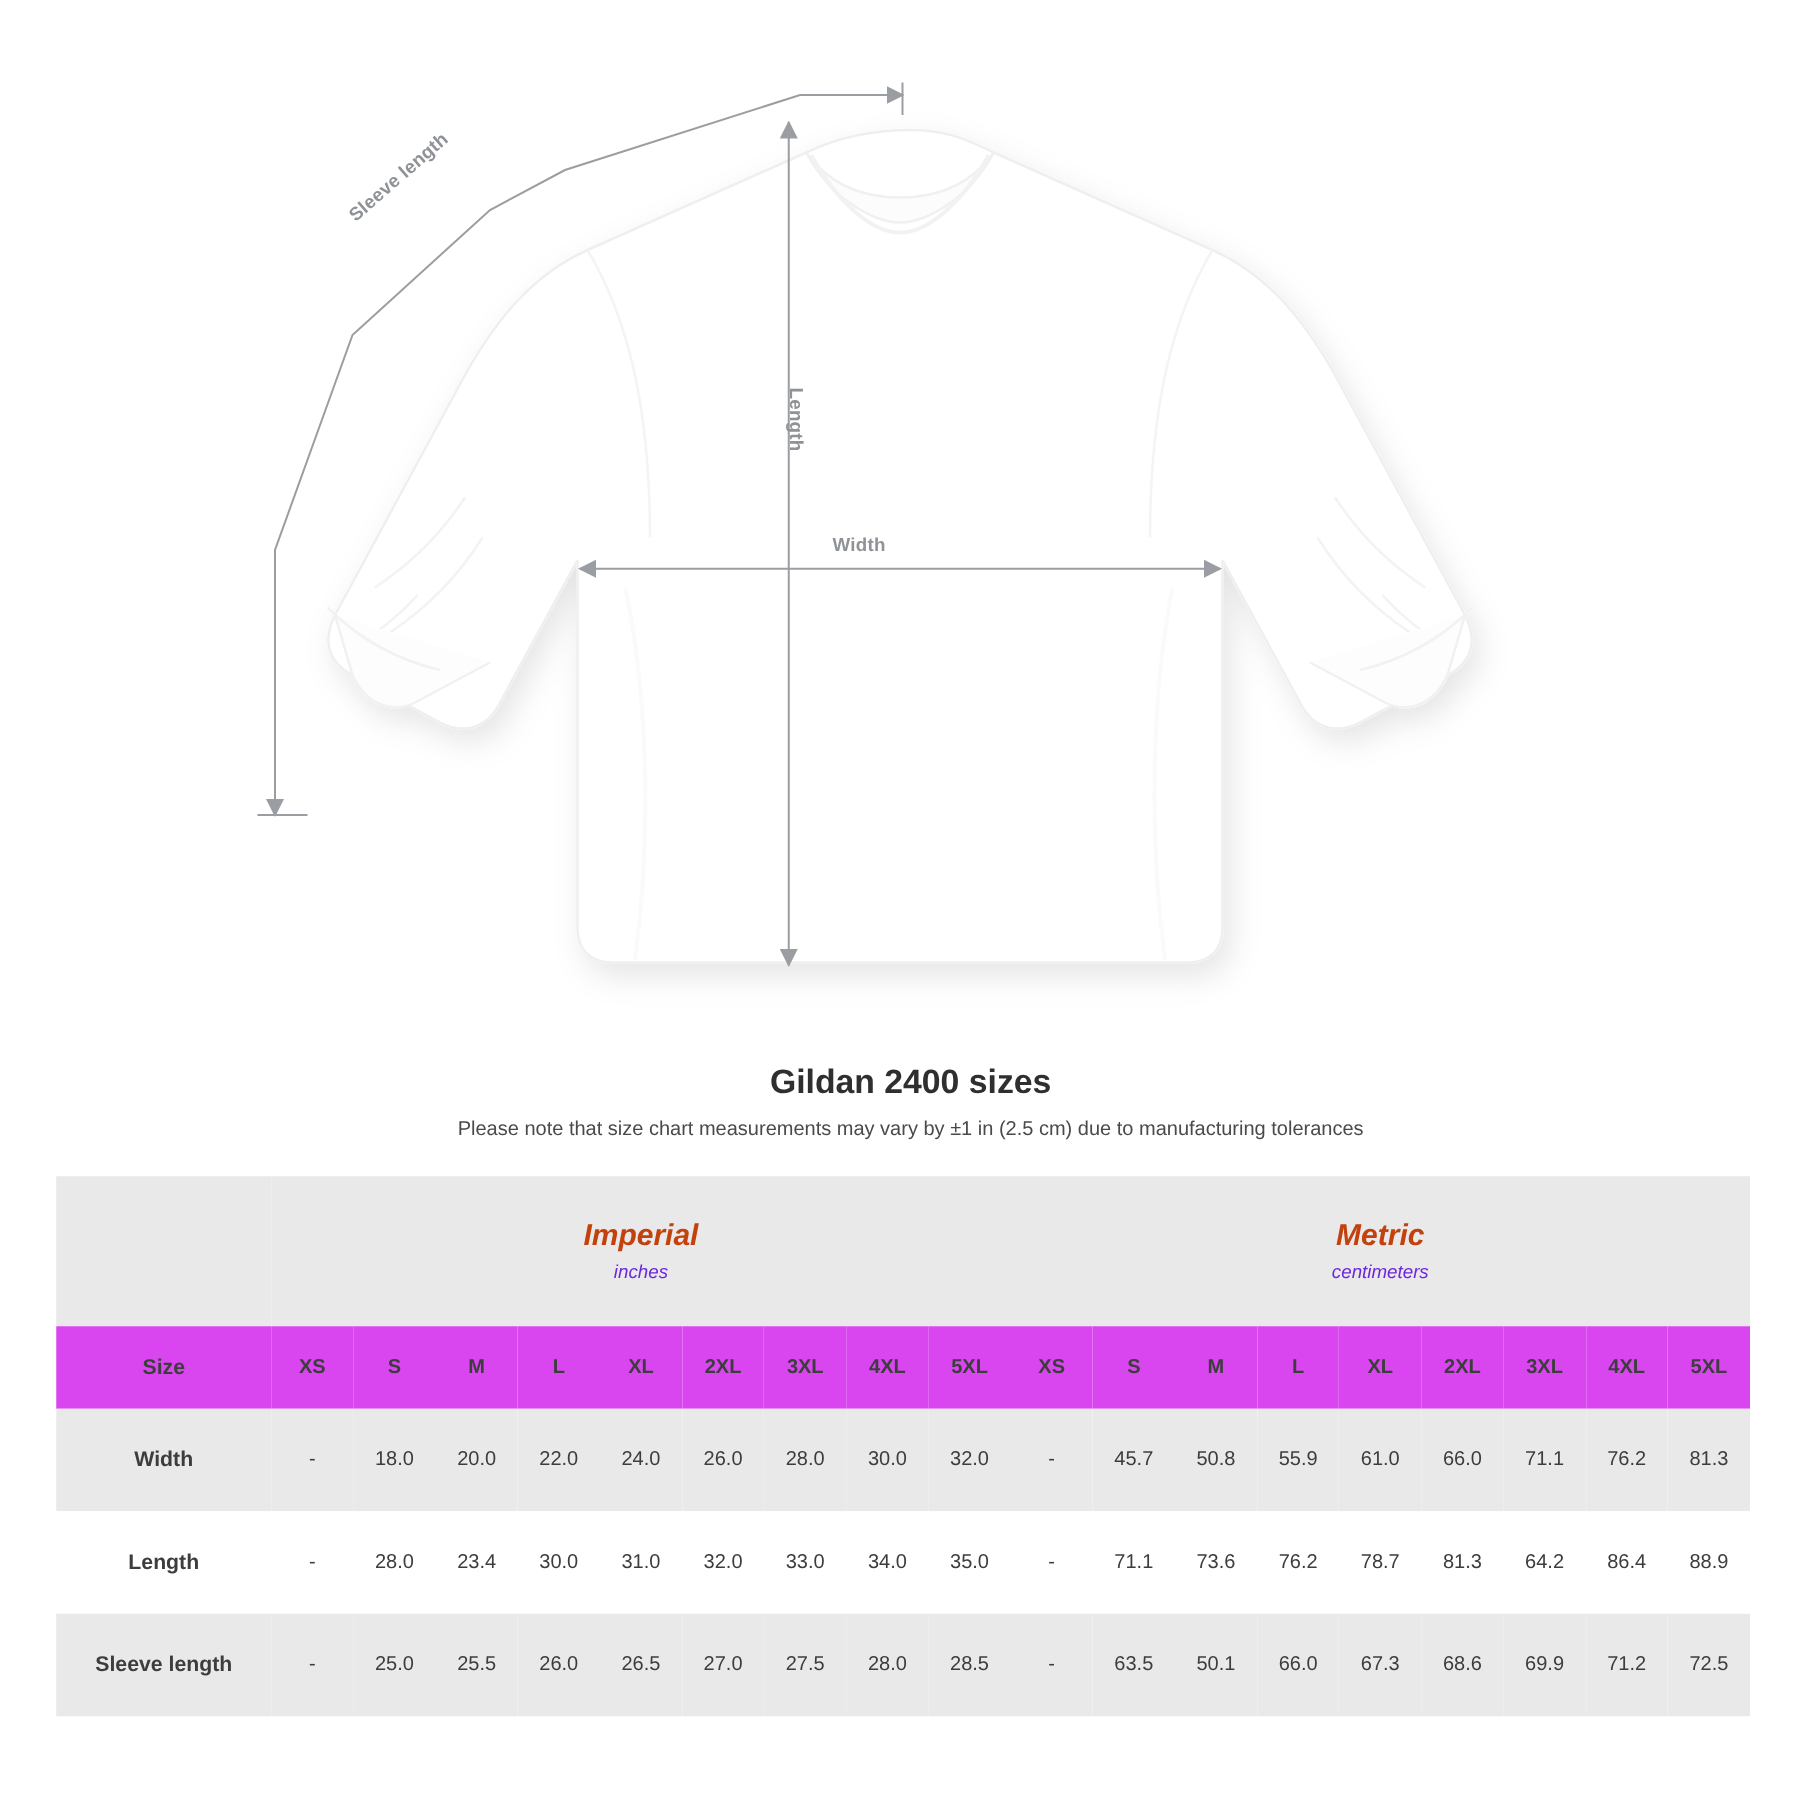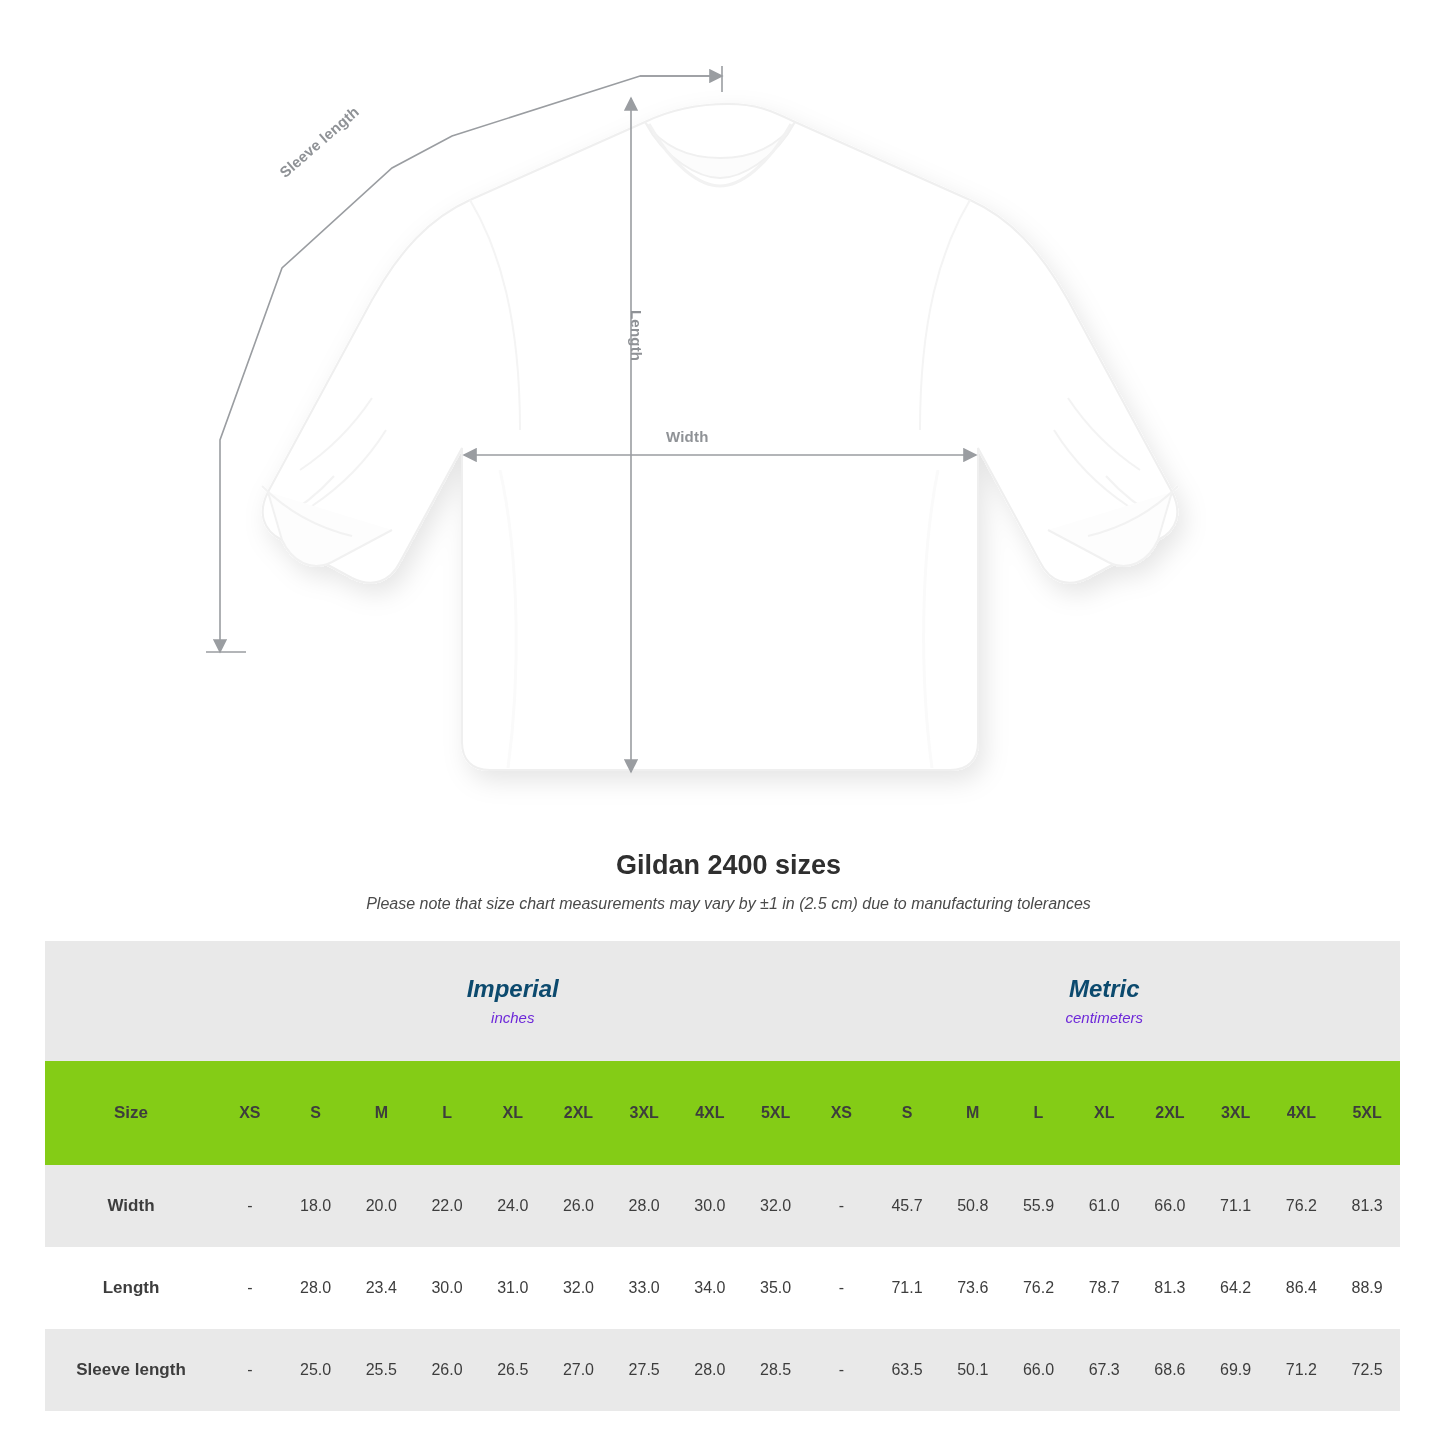--- a/index.html
+++ b/index.html
@@ -58,21 +58,20 @@
     padding-left: 12px;
   }
   .chart-title {
     font-size: 27px;
     font-weight: bold;
     color: #2f2f2f;
     margin: 0 0 14px 0;
   }
   .chart-note {
     font-size: 16px;
-    font-style: italic;
     color: #4a4a4a;
     margin: 0;
   }
 
   
   .table-wrap {
     margin: 28px 45px 0 45px;
     width: 1355px;
   }
   table.size-table {
@@ -89,34 +88,34 @@
     padding: 0;
   }
   .unit-head-row td {
     background: #e9e9e9;
     height: 120px;
   }
   .unit-name {
     font-size: 24px;
     font-style: italic;
     font-weight: bold;
-    color: #0c4a6e;
+    color: #c2410c;
     line-height: 1.1;
   }
   .unit-sub {
     font-size: 15px;
     font-style: italic;
     color: #6d28d9;
     margin-top: 6px;
   }
   .head-row td {
-    height: 104px;
+    height: 66px;
     font-weight: bold;
     font-size: 17px;
-    background: #84cc16;
+    background: #d946ef;
   }
   .head-row td.rowlabel,
   .data-row td.rowlabel {
     font-weight: bold;
     font-size: 17px;
   }
   .data-row td {
     height: 82px;
   }
   .row-shade td {

